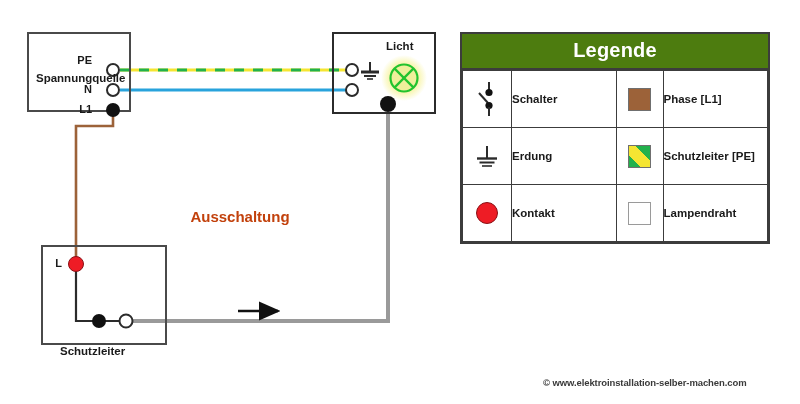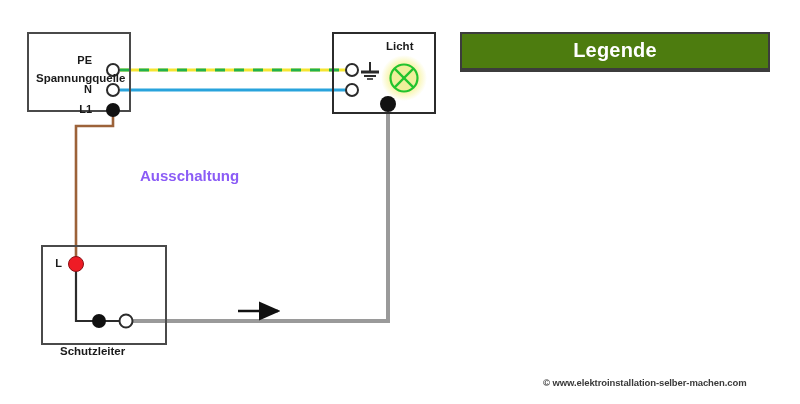--- a/index.html
+++ b/index.html
@@ -40,21 +40,23 @@
   }
   .term-label {
     font-size: 11px;
     font-weight: 700;
     color: #1a1a1a;
     text-align: right;
   }
   .diagram-title {
     font-size: 15px;
     font-weight: 700;
-    color: #8b5cf6;
+    text-align: center;
+    color: #c2410c;
+    margin-top: 41px;
   }
   .footer-credit {
     position: absolute;
     font-size: 9.5px;
     font-weight: 700;
     color: #3a3a3a;
     letter-spacing: -0.1px;
     white-space: nowrap;
   }
   
@@ -189,22 +191,75 @@
   <div class="lbl box-title" style="left:60px; top:345px;">Schutzleiter</div>
 
   <div class="lbl diagram-title" style="left:140px; top:167px; width:200px;">Ausschaltung</div>
 
   <div id="legend">
     <div id="legend-header">Legende</div>
 
     <table class="legend-table">
       <tbody>
 
-
-
-
+        <tr>
+          <td class="sym-cell">
+            <span class="sym-wrap">
+              <svg width="26" height="38" viewBox="0 0 26 38">
+                <line x1="15" y1="2" x2="15" y2="11" stroke="#2b2b2b" stroke-width="2"></line>
+                <circle cx="15" cy="12.5" r="3.6" fill="#111111"></circle>
+                <line x1="5" y1="13" x2="14" y2="23" stroke="#2b2b2b" stroke-width="2"></line>
+                <circle cx="15" cy="25.5" r="3.6" fill="#111111"></circle>
+                <line x1="15" y1="27" x2="15" y2="36" stroke="#2b2b2b" stroke-width="2"></line>
+              </svg>
+            </span>
+          </td>
+          <td class="txt-cell">Schalter</td>
+          <td class="sw-cell">
+            <span class="swatch" style="background:#9C6239;"></span>
+          </td>
+          <td class="txt-cell">Phase [L1]</td>
+        </tr>
+
+
+        <tr>
+          <td class="sym-cell">
+            <span class="sym-wrap">
+              <svg width="30" height="30" viewBox="0 0 30 30">
+                <line x1="15" y1="5" x2="15" y2="17" stroke="#2b2b2b" stroke-width="2"></line>
+                <line x1="5" y1="17.5" x2="25" y2="17.5" stroke="#2b2b2b" stroke-width="2.4"></line>
+                <line x1="7.5" y1="21.5" x2="22.5" y2="21.5" stroke="#2b2b2b" stroke-width="2"></line>
+                <line x1="10" y1="25" x2="20" y2="25" stroke="#2b2b2b" stroke-width="1.6"></line>
+              </svg>
+            </span>
+          </td>
+          <td class="txt-cell">Erdung</td>
+          <td class="sw-cell">
+            <span class="swatch" style="background:#22B14C;
+                         background-image:linear-gradient(45deg,
+                           rgba(0,0,0,0) 0%, rgba(0,0,0,0) 28%,
+                           #F5E532 28%, #F5E532 66%,
+                           rgba(0,0,0,0) 66%, rgba(0,0,0,0) 100%);"></span>
+          </td>
+          <td class="txt-cell">Schutzleiter [PE]</td>
+        </tr>
+
+        <tr>
+          <td class="sym-cell">
+            <span class="sym-wrap">
+              <svg width="26" height="26" viewBox="0 0 26 26">
+                <circle cx="13" cy="13" r="10.5" fill="#EE1C25" stroke="#8a1014" stroke-width="1"></circle>
+              </svg>
+            </span>
+          </td>
+          <td class="txt-cell">Kontakt</td>
+          <td class="sw-cell">
+            <span class="swatch" style="background:#ffffff; border-color:#9a9a9a;"></span>
+          </td>
+          <td class="txt-cell">Lampendraht</td>
+        </tr>
       </tbody>
     </table>
   </div>
 
   <div class="footer-credit" style="left:543px; top:377px;">© www.elektroinstallation-selber-machen.com</div>
 
 </div>
 
 </body></html>

